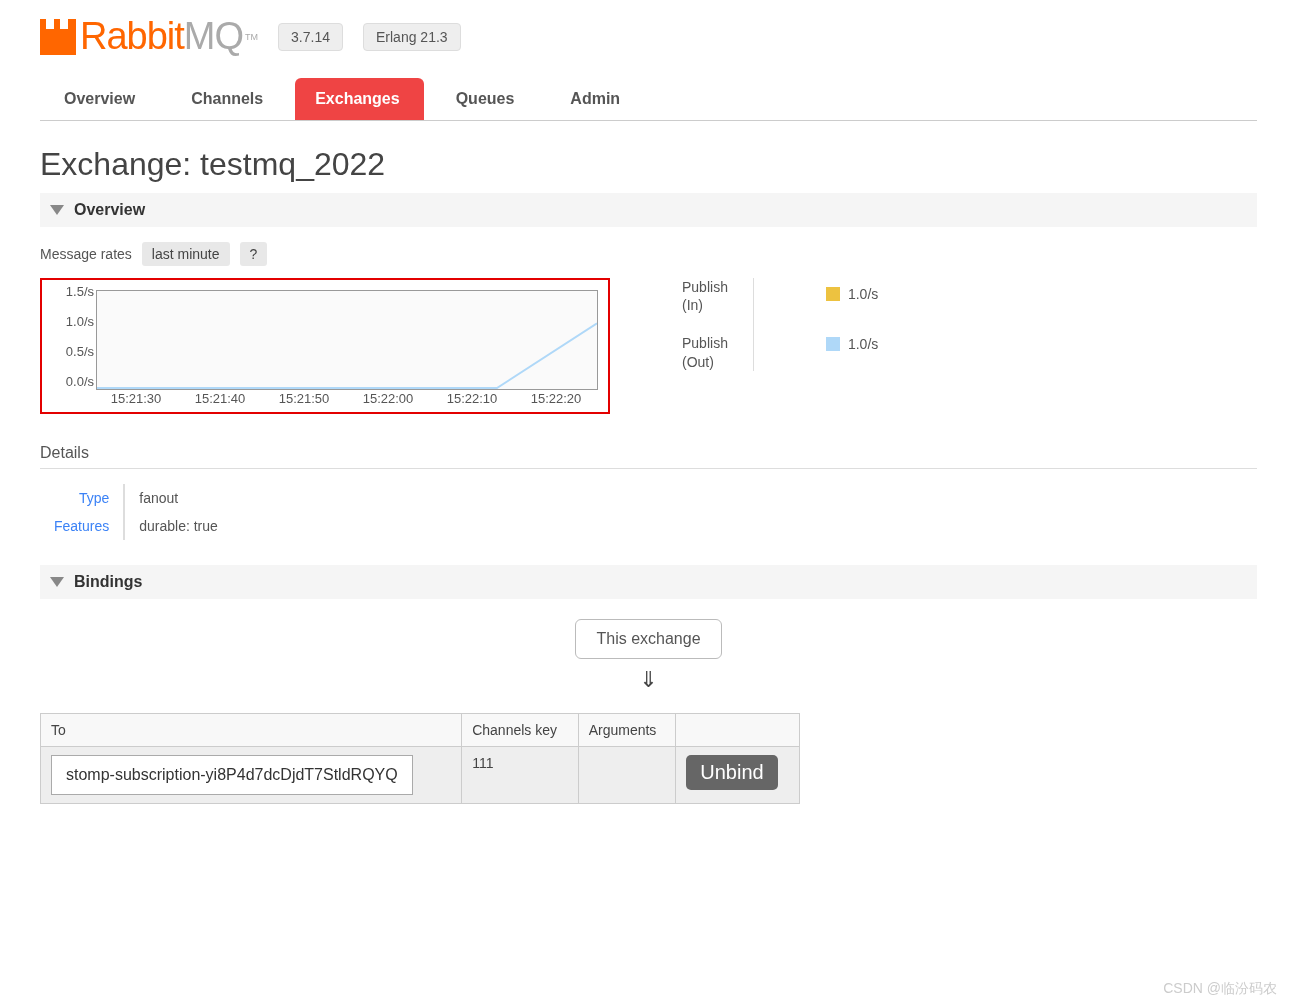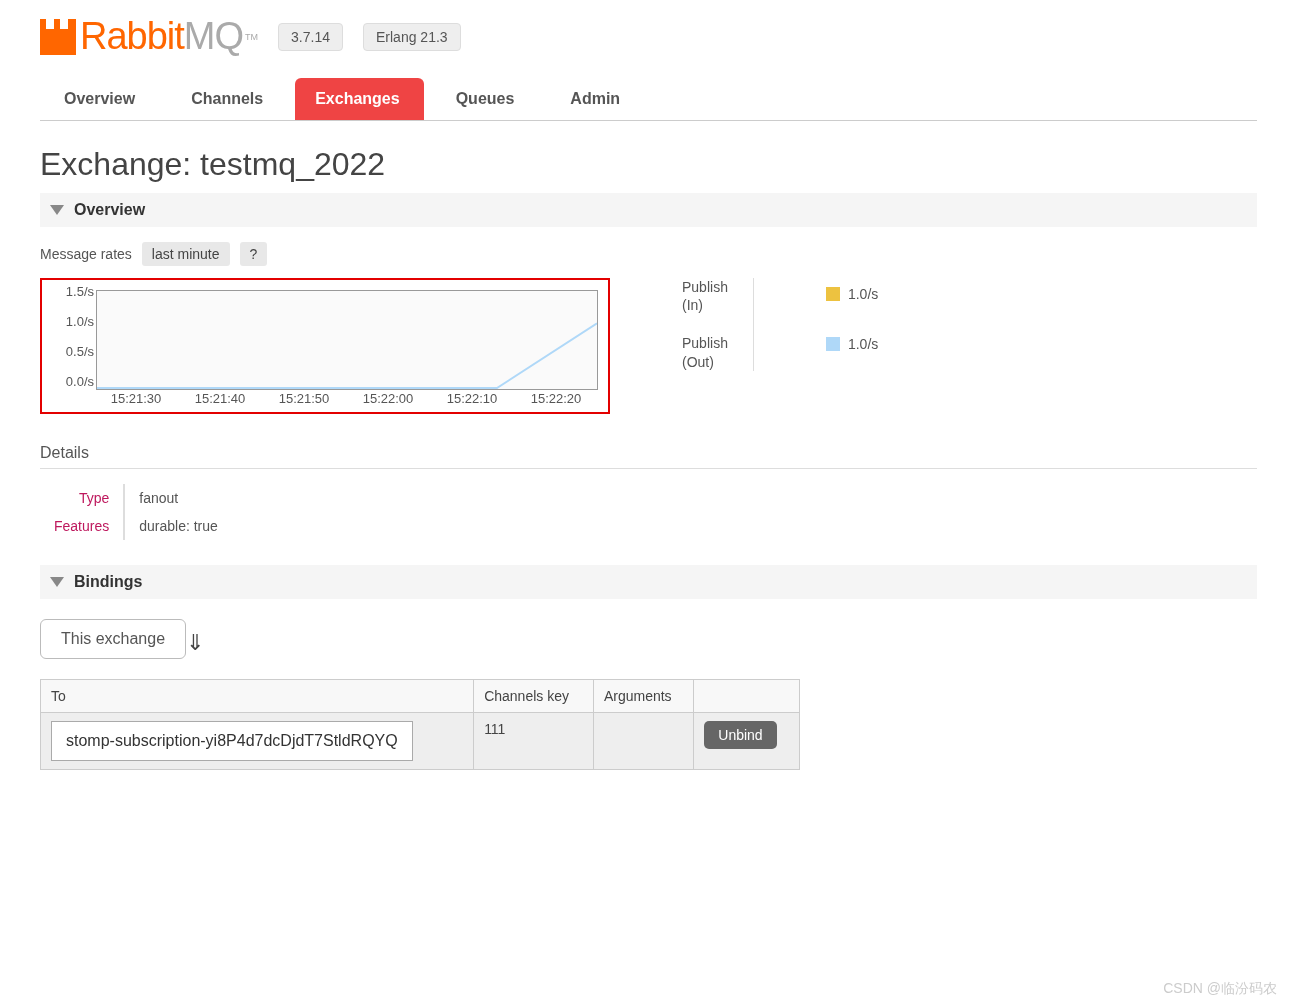--- a/index.html
+++ b/index.html
@@ -37,32 +37,32 @@
 .legend-label { text-align: left; color: #555; line-height: 1.3; }
 .swatch { width: 14px; height: 14px; display: inline-block; }
 .swatch.gold { background: #edc240; }
 .swatch.blue { background: #afd8f8; }
 .legend-value { color: #555; }
 .val-col { display: flex; flex-direction: column; gap: 34px; padding-top: 8px; }
 .val-row { display: flex; align-items: center; gap: 8px; }
 .details-sec { margin-top: 30px; }
 .details-title { color: #555; font-size: 16px; border-bottom: 1px solid #ddd; padding-bottom: 6px; margin-bottom: 15px; }
 .details-table { border-collapse: collapse; }
-.details-table th { text-align: right; padding: 6px 14px; font-weight: normal; color: #be185d; border-right: 2px solid #ddd; }
+.details-table th { text-align: right; padding: 6px 14px; font-weight: normal; color: #3b82f6; border-right: 2px solid #ddd; }
 .details-table td { padding: 6px 14px; color: #555; }
 .bindings-sec { margin-top: 25px; }
-.exchange-box { display: flex; flex-direction: row; align-items: center; margin: 20px 0; }
+.exchange-box { display: flex; flex-direction: column; align-items: center; margin: 20px 0; }
 .exchange-node { border: 1px solid #bbb; border-radius: 6px; padding: 10px 20px; font-size: 16px; color: #555; background: #fff; }
 .arrow-down { font-size: 22px; margin-top: 8px; color: #444; }
 .bind-table { border-collapse: collapse; width: 760px; }
 .bind-table th, .bind-table td { border: 1px solid #ccc; padding: 8px 10px; text-align: left; font-weight: normal; color: #444; vertical-align: top; }
 .bind-table th { background: #f8f8f8; }
 .bind-table tr.data-row td { background: #eee; }
 .queue-box { border: 1px solid #aaa; padding: 10px 14px; font-size: 16px; color: #333; background: #fff; display: inline-block; }
-.unbind-btn { background: #666; color: #fff; border: none; border-radius: 5px; padding: 6px 14px; font-size: 14px; cursor: pointer; }
+.unbind-btn { background: #666; color: #fff; border: none; border-radius: 5px; padding: 6px 14px; font-size: 20px; cursor: pointer; }
 .watermark { position: fixed; bottom: 10px; right: 20px; color: #ccc; font-size: 14px; }
 </style>
 </head>
 <body>
 
 <div class="container">
 
   <div class="header">
     <div class="logo">
       <div class="logo-icon"></div>

